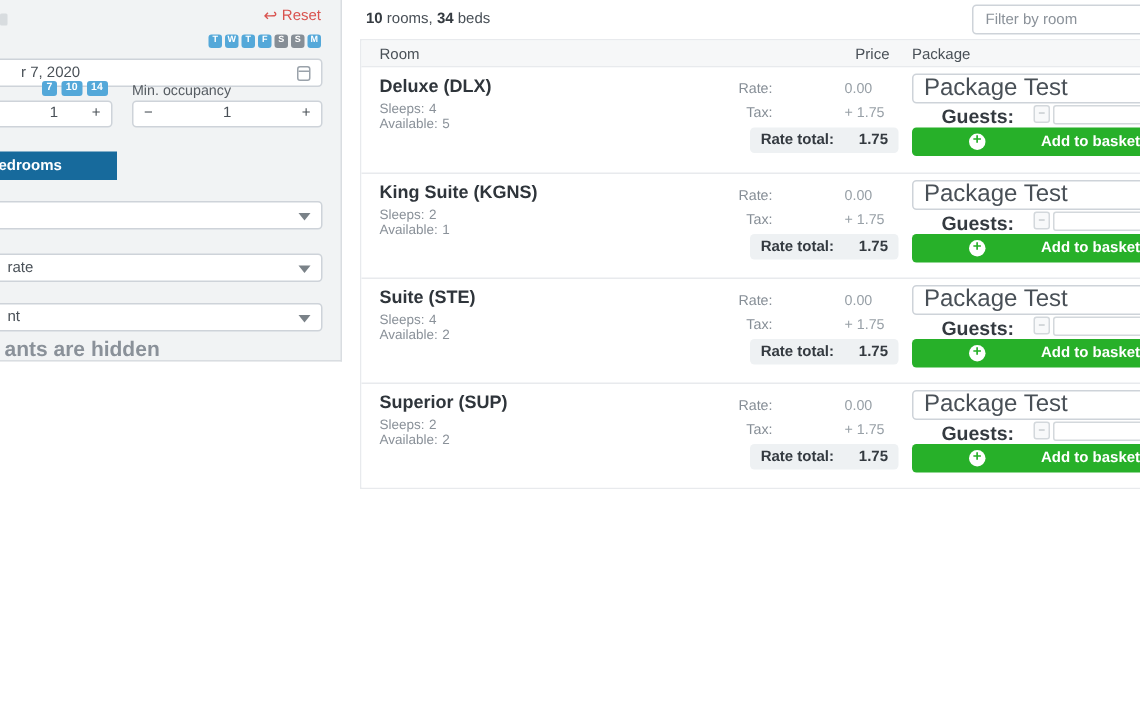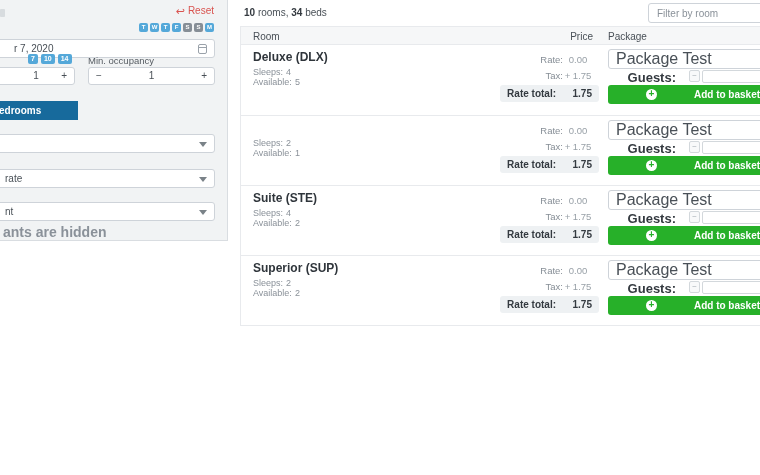--- a/index.html
+++ b/index.html
@@ -60,21 +60,21 @@
   .th-price { position:absolute; right:178px; top:4px; }
   .th-pkg { position:absolute; left:367px; top:4px;text-align:right; }
   .row { position:relative; height:70px; background:#fff; }
   .row + .row { border-top:1px solid #e8eaed; }
   .r-name { position:absolute; left:12px; top:5px; font-size:12px; font-weight:bold; color:#2f353b; }
   .r-sub { position:absolute; left:12px; font-size:9px; color:#8a9199; }
   .r-sub.s1x { top:22px; } .r-sub.s2x { top:32px; }
   .r-sub .v { margin-left:3px; }
   .price-line { position:absolute; right:178px; display:flex; align-items:baseline; font-size:9.5px; }
   .price-line .pl { color:#868e96; }
-  .price-line .pv { width:30px; text-align:center; color:#98a0a7; }
+  .price-line .pv { width:30px; text-align:left; color:#98a0a7;margin-left:48px; }
   .pl-rate { top:9px; } .pl-tax { top:25px; }
   .total-chip { position:absolute; right:172px; top:40px; background:#eef1f3; border-radius:3px; padding:3px 7px;
                 display:flex; align-items:baseline; font-size:10px; font-weight:bold; color:#343a40; }
   .total-chip .tv { width:28px; text-align:right; margin-left:8px; }
   .pkg-select { position:absolute; left:367px; top:4px; width:170px; height:20px; background:#fff;
                 border:1px solid #ced3d9; border-radius:3px; cursor:pointer; }
   .pkg-select .pt { position:absolute; left:7px; top:0; line-height:18px; font-size:16px; color:#495057; white-space:nowrap; }
   .guests-label { position:absolute; right:95px; top:25px; font-size:13px; font-weight:bold; color:#343a40; }
   .g-minus { position:absolute; left:448px; top:25px; width:11px; height:12px; background:#f8f9fa; border:1px solid #d3d8dc;
              border-radius:2px; color:#aab1b7; font-size:8px; line-height:10px; text-align:center; cursor:pointer; }
@@ -188,20 +188,21 @@
       <div class="guests-label">Guests:</div>
       <div class="g-minus">−</div>
       <div class="g-input"></div>
       <div class="add-btn">
         <span class="pc">+</span>
         <span class="al">Add to basket</span>
       </div>
     </div>
 
     <div class="row">
+      <div class="r-name">King Suite (KGNS)</div>
       <div class="r-sub s1x"><span>Sleeps:</span><span class="v">2</span></div>
       <div class="r-sub s2x"><span>Available:</span><span class="v">1</span></div>
       <div class="price-line pl-rate">
           <span class="pl">Rate:</span>
           <span class="pv">0.00</span>
         </div>
       <div class="price-line pl-tax">
           <span class="pl">Tax:</span>
           <span class="pv">+ 1.75</span>
         </div>

